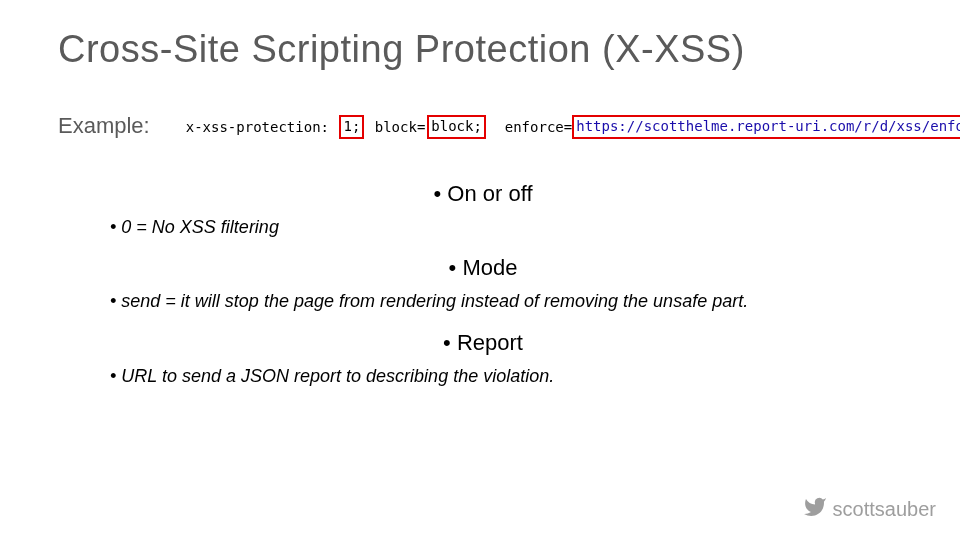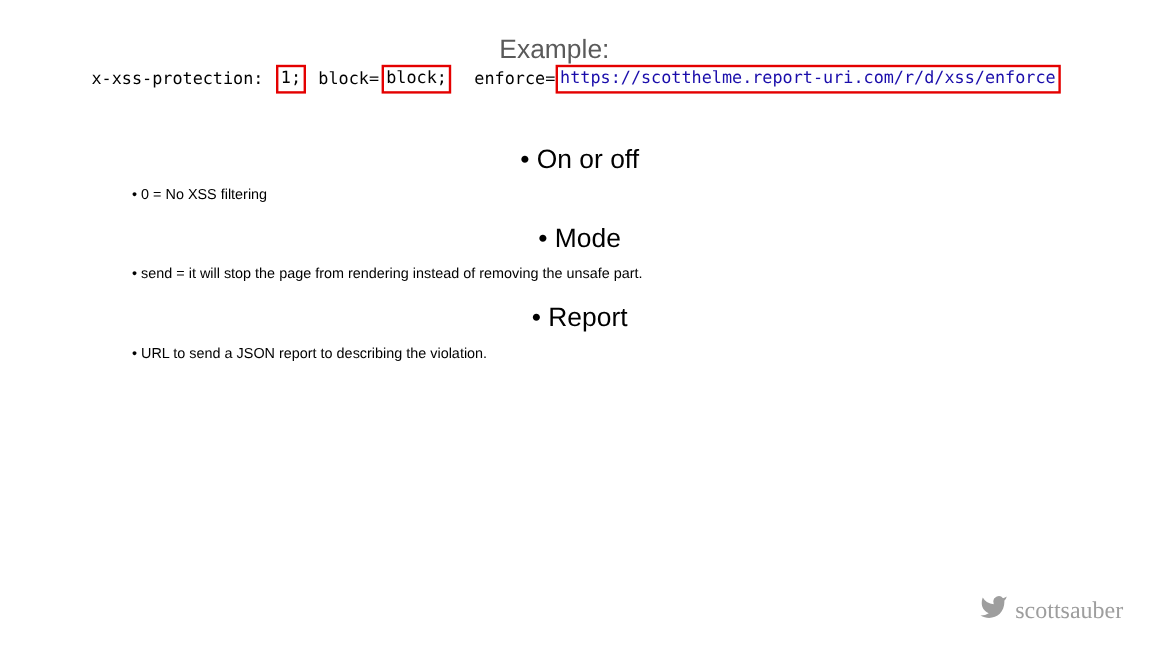--- a/index.html
+++ b/index.html
@@ -17,23 +17,22 @@
   }
   .title {
     font-size: 38px;
     font-weight: 300;
     color: #5a5a5a;
     letter-spacing: 0.5px;
     margin-bottom: 42px;
   }
   .example-row {
     display: flex;
-    align-items: center;
+    align-items: flex-end;
     margin-bottom: 42px;
-    flex-direction: column;
   }
   .example-label {
     font-size: 22px;
     color: #5a5a5a;
     font-weight: 300;
     margin-right: 36px;
   }
   .code-line {
     font-family: "Consolas", "Menlo", monospace;
     font-size: 14px;
@@ -51,53 +50,54 @@
     line-height: 1.4;
   }
   .hl-gap { margin: 0 2px; }
   .bullet-l1 {
     font-size: 22px;
     margin-left: 6px;
     margin-bottom: 8px;
     text-align: center;
   }
   .bullet-l2 {
-    font-size: 12px;
+    font-size: 18px;
     margin-left: 52px;
     margin-bottom: 4px;
     line-height: 1.35;
     max-width: 800px;
+    font-style: italic;
   }
   .bullet-l1::before, .bullet-l2::before {
     content: "• ";
   }
   .section-gap { height: 12px; }
   .footer {
     position: absolute;
     right: 24px;
     bottom: 16px;
     display: flex;
     align-items: center;
     color: #9e9e9e;
     font-size: 20px;
     font-weight: 300;
-    font-family: Liberation Serif, serif;
   }
   .footer svg {
     width: 24px;
     height: 24px;
     fill: #9e9e9e;
     margin-right: 6px;
   }
 </style>
 </head>
 <body>
 
 <div class="slide">
 
+  <h1 class="title">Cross-Site Scripting Protection (X-XSS)</h1>
 
   <div class="example-row">
     <div class="example-label">Example:</div>
     <div class="code-line">
       <span class="code-key">x-xss-protection:</span>
       <span>&nbsp;</span>
       <span class="hl hl-gap"><span class="code-plain">1;</span></span>
       <span>&nbsp;</span>
       <span class="code-plain">block=</span>
       <span class="hl hl-gap"><span class="code-plain">block;</span></span>

